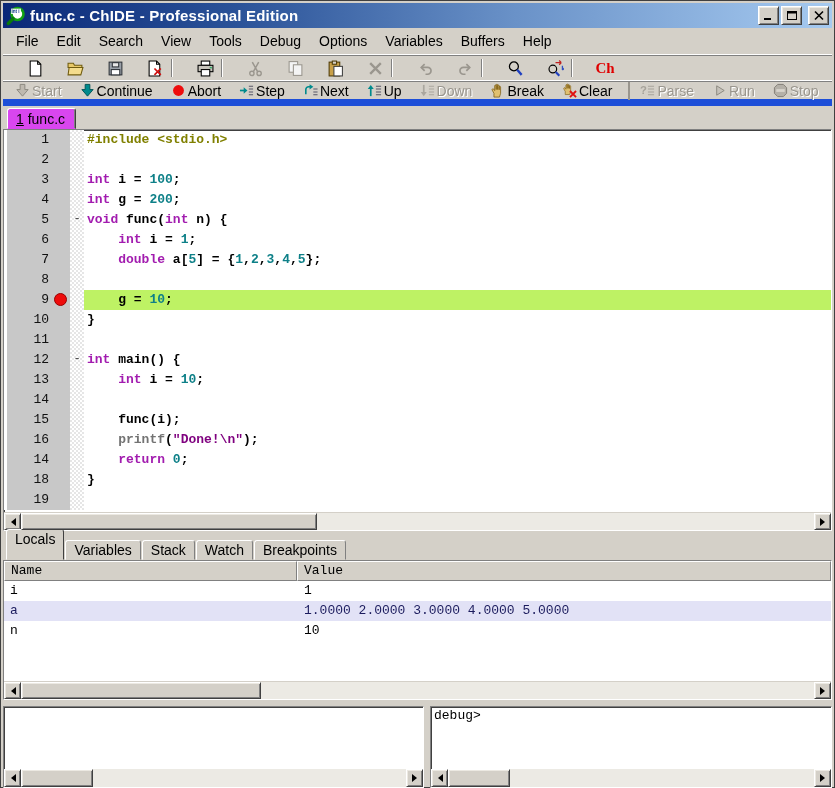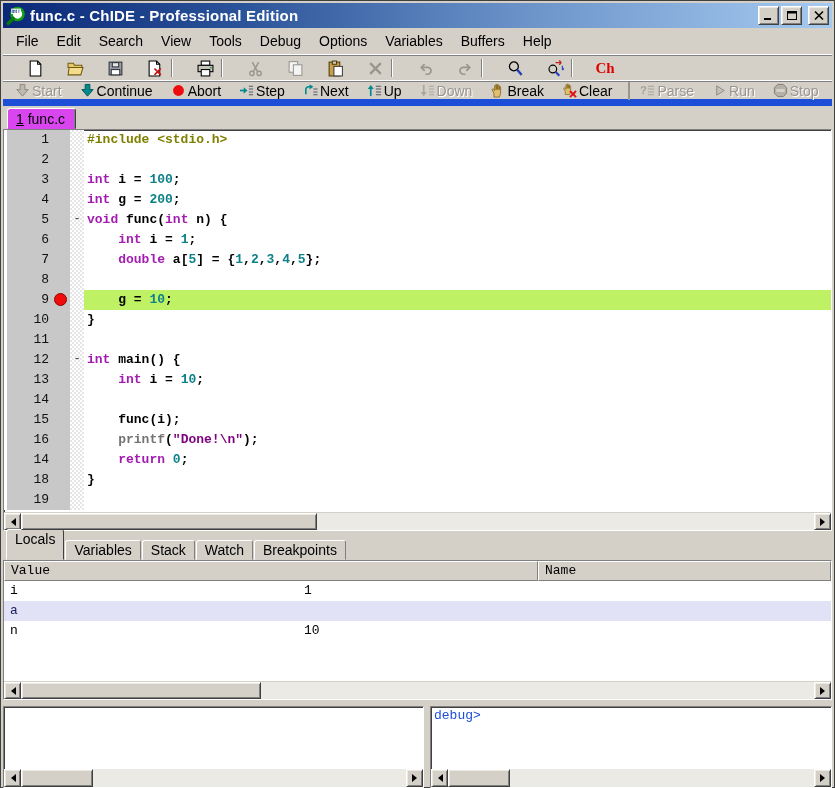--- a/index.html
+++ b/index.html
@@ -91,21 +91,21 @@
   .lrows{flex:1;background:#fff;font-family:"Liberation Mono","DejaVu Sans Mono",monospace;font-size:13px;}
   .lrow{display:flex;height:20px;line-height:20px;}
   .lrow.selected{background:#e2e2f6;color:#1c1c5e;}
   .lr-name{flex:0 0 293px;padding-left:6px;}
   .lr-value{flex:1;padding-left:7px;}
   
   .io-row{flex:0 0 82px;display:flex;}
   .io-pane{border:1px solid #808080;border-bottom-color:#fff;border-right-color:#fff;box-shadow:inset 1px 1px 0 #404040;background:#fff;display:flex;flex-direction:column;}
   .io-left{flex:0 0 421px;margin-right:6px;}
   .io-right{flex:1;}
-  .io-text{flex:1;font-family:"Liberation Mono","DejaVu Sans Mono",monospace;font-size:13px;padding:1px 3px;white-space:pre;color:#1d4ed8;}
+  .io-text{flex:1;font-family:"Liberation Mono","DejaVu Sans Mono",monospace;font-size:13px;padding:1px 3px;white-space:pre;color:#000000;}
   .io-pane .hscroll{border-top:none;}
 </style>
 </head>
 <body>
 
 <div class="window">
 
   <div class="titlebar">
     <svg class="app-icon" viewBox="0 0 20 20">
       <circle cx="11.5" cy="8" r="6" fill="#fff" stroke="#12a012" stroke-width="2.6"></circle>
@@ -429,30 +429,31 @@
   <div class="ltabbar" id="ltabbar">
       <div class="ltab active">Locals</div>
       <div class="ltab">Variables</div>
       <div class="ltab">Stack</div>
       <div class="ltab">Watch</div>
       <div class="ltab">Breakpoints</div>
     </div>
 
   <div class="locals-wrap">
     <div class="lheader">
+      <div class="lh-cell lh-name">Name</div>
       <div class="lh-cell lh-value">Value</div>
-      <div class="lh-cell lh-name">Name</div>
     </div>
     <div class="lrows" id="lrows">
         <div class="lrow">
           <span class="lr-name">i</span>
           <span class="lr-value">1</span>
         </div>
         <div class="lrow selected">
           <span class="lr-name">a</span>
+          <span class="lr-value">1.0000 2.0000 3.0000 4.0000 5.0000</span>
         </div>
         <div class="lrow">
           <span class="lr-name">n</span>
           <span class="lr-value">10</span>
         </div>
       </div>
     <div class="hscroll">
       <button class="sb-btn">
           <span class="tri-l"></span>
         </button>

